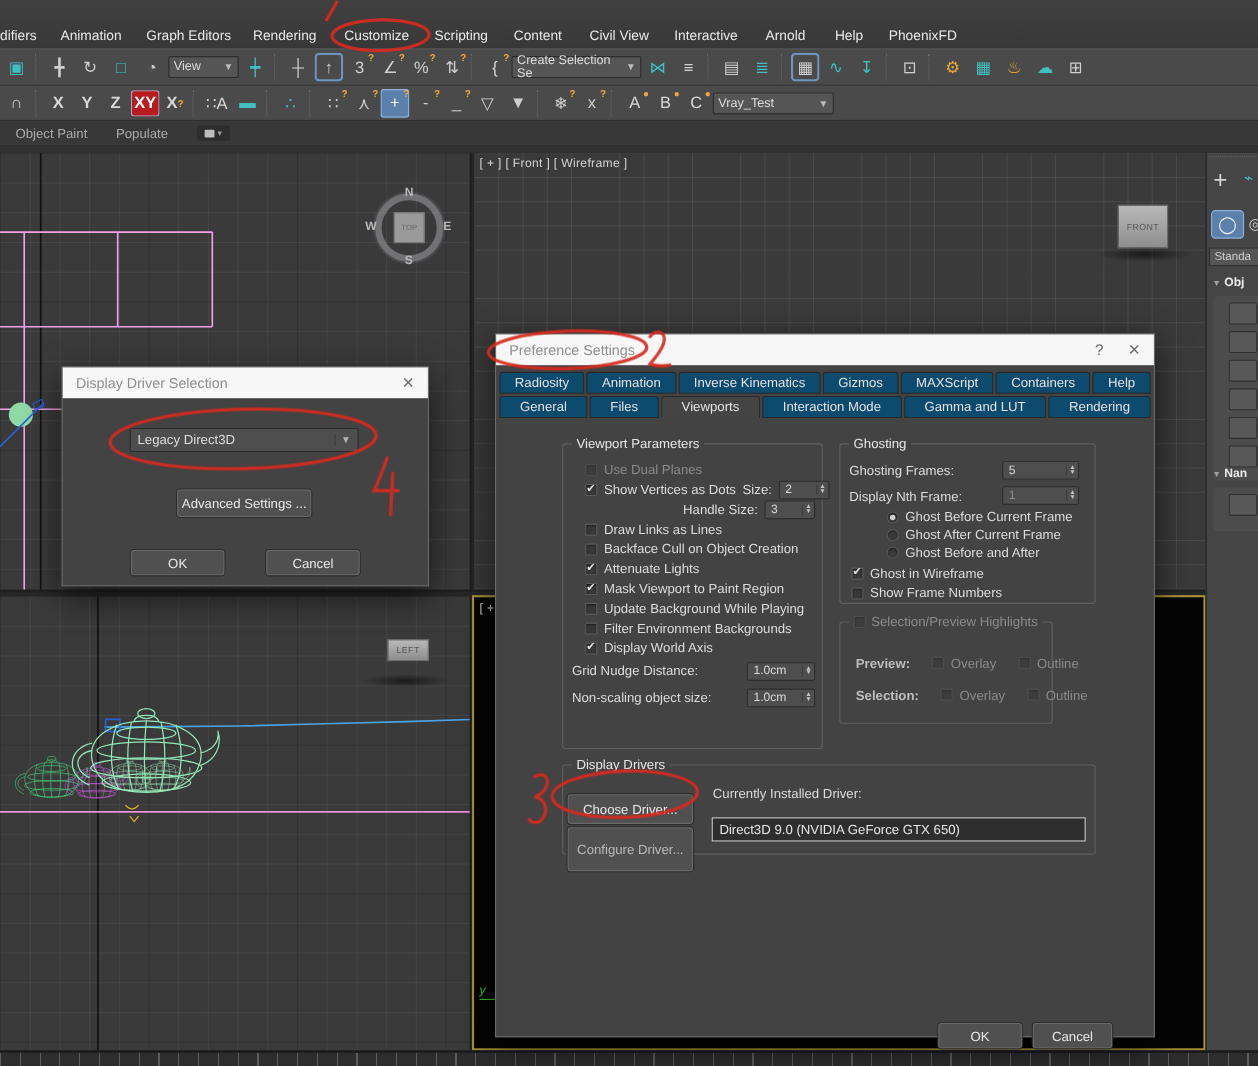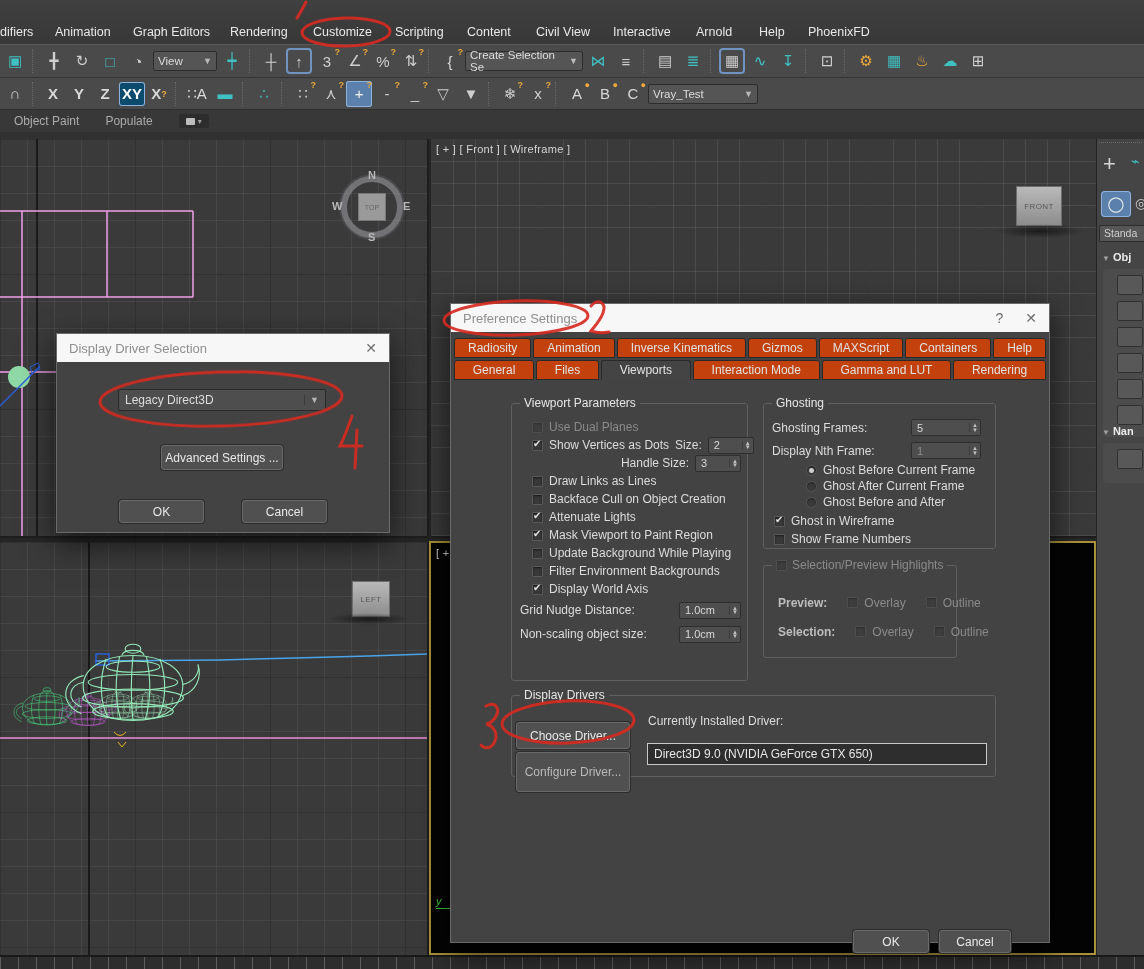--- a/index.html
+++ b/index.html
@@ -15,21 +15,21 @@
   #toolbar2{left:0;top:78px;width:1144px;height:32px;background:#4a4a4a;border-bottom:1px solid #2f2f2f;display:flex;align-items:center;gap:2px;padding:0 2px;}
   .ticon{width:26px;height:26px;display:inline-flex;align-items:center;justify-content:center;
          font-size:15px;color:#cfcfcf;position:relative;border-radius:3px;flex:0 0 auto;}
   .ticon.c-teal{color:#3fc1c4;} .ticon.c-orange{color:#eda93c;}
   .ticon.c-mix{color:#d8d8d8;}
   .ticon.active{background:#5b80ab;box-shadow:0 0 0 1px #8fb3dd inset;color:#f2f2f2;}
   .ticon.frame{box-shadow:0 0 0 2px #6f94c0 inset;border-radius:4px;}
   .ticon sup.q{position:absolute;top:-1px;right:0;font-size:9px;color:#eda93c;font-weight:bold;}
   .tbtn{min-width:24px;height:24px;display:inline-flex;align-items:center;justify-content:center;
         font-size:15px;font-weight:bold;color:#d8d8d8;border-radius:3px;flex:0 0 auto;padding:0 3px;}
-  .tbtn.active{background:#0c4a6e;box-shadow:0 0 0 1px #8fb3dd inset;color:#fff;}
+  .tbtn.active{background:#b91c1c;box-shadow:0 0 0 1px #8fb3dd inset;color:#fff;}
   .tdiv{width:5px;height:24px;flex:0 0 auto;border-left:1px dotted #6a6a6a;margin:0 2px;}
   .tdd{height:20px;background:#555;border:1px solid #2c2c2c;border-radius:2px;display:inline-flex;
        align-items:center;font-size:11.5px;color:#ddd;padding:0 4px;gap:4px;flex:0 0 auto;justify-content:space-between;}
   .tdd .tdda{color:#bbb;font-size:9px;}
   #ribbonrow{left:0;top:110px;width:1144px;height:22px;background:#383838;display:flex;align-items:center;gap:26px;padding:0 14px;}
   .ribbon-tab{font-size:12px;color:#ababab;}
   #ribbon-chip{width:30px;height:14px;background:#2d2d2d;border-radius:2px;display:inline-flex;align-items:center;justify-content:center;gap:3px;color:#9a9a9a;font-size:8px;}
   #ribbon-chip .dot{width:9px;height:7px;background:#bdbdbd;border-radius:1px;display:inline-block;}
   #ribbonline{left:0;top:132px;width:1144px;height:7px;background:#313131;}
 
@@ -93,21 +93,21 @@
   .dlg-title .spacer{flex:1;}
   .dlg-title .tbtnx{color:#6f6f6f;font-size:14px;margin-left:22px;cursor:default;}
   .mxbtn{position:absolute;background:#505050;border:1px solid #6a6a6a;box-shadow:0 0 0 1px #2c2c2c;border-radius:3px;
      color:#e8e8e8;font-size:12px;display:flex;align-items:center;justify-content:center;cursor:default;margin-top:12px;}
   .mxdd{position:absolute;background:#4e4e4e;border:1px solid #2a2a2a;border-radius:2px;color:#dcdcdc;
      font-size:12px;display:flex;align-items:center;padding:0 6px;}
   .mxdd .arr{margin-left:auto;color:#b5b5b5;font-size:9px;border-left:1px solid #3a3a3a;padding-left:5px;}
 
   
   .tabrow{position:absolute;left:3px;right:3px;display:flex;gap:2px;}
-  .ptab{flex:1 1 auto;background:#c2410c;border:1px solid #292929;border-radius:3px 3px 0 0;color:#e2e2e2;
+  .ptab{flex:1 1 auto;background:#0c4a6e;border:1px solid #292929;border-radius:3px 3px 0 0;color:#e2e2e2;
      font-size:12px;text-align:center;padding:2px 5px;white-space:nowrap;}
   .ptab.active{background:#444;border-bottom-color:#444;position:relative;top:0;}
   .grp{position:absolute;border:1px solid #606060;border-radius:3px;}
   .grp .gt{position:absolute;top:-8px;left:8px;background:#434343;padding:0 4px;font-size:12px;color:#e6e6e6;line-height:14px;white-space:nowrap;}
   .rowcol{position:absolute;display:flex;flex-direction:column;}
   .cbrow{display:flex;align-items:center;gap:6px;font-size:12px;color:#dcdcdc;height:18px;white-space:nowrap;}
   .cbrow.dis{color:#8a8a8a;}
   .cb{width:11px;height:11px;flex:0 0 11px;background:#383838;border:1px solid #5a5a5a;border-radius:1px;
       box-shadow:inset 0 1px 2px rgba(0,0,0,.55);position:relative;}
   .cb.checked::after{content:"✔";position:absolute;left:0px;top:-3px;font-size:10px;color:#e4e4e4;}
@@ -296,21 +296,21 @@
           </g>
         <g color="#93e8b8">
             <use href="#tp" transform="translate(133,156) scale(1.12)"></use>
           </g>
         <g color="#9fe8b8">
             <use href="#tp" transform="translate(118,168) scale(0.42)"></use>
             <use href="#tp" transform="translate(148,168) scale(0.42)"></use>
           </g>
         <path d="M114 190 q6 7 12 0 M118 200 l4 5 l4 -5" stroke="#e8b225" fill="none"></path>
       </svg>
-      <div class="minicube" style="left:352px;top:39px;width:38px;height:36px;">LEFT</div>
+      <div class="minicube" style="left:352px;top:39px;width:38px;height:20px;">LEFT</div>
       <div class="cubeshadow" style="left:328px;top:71px;width:82px;height:12px;"></div>
     </div>
 
     <div id="vp-active" class="vp">
       <div class="vp-label">[ + ]</div>
       <div id="yaxis">y</div>
     </div>
 
     <div id="cpanel" class="vp">
       <div class="dots"></div>

